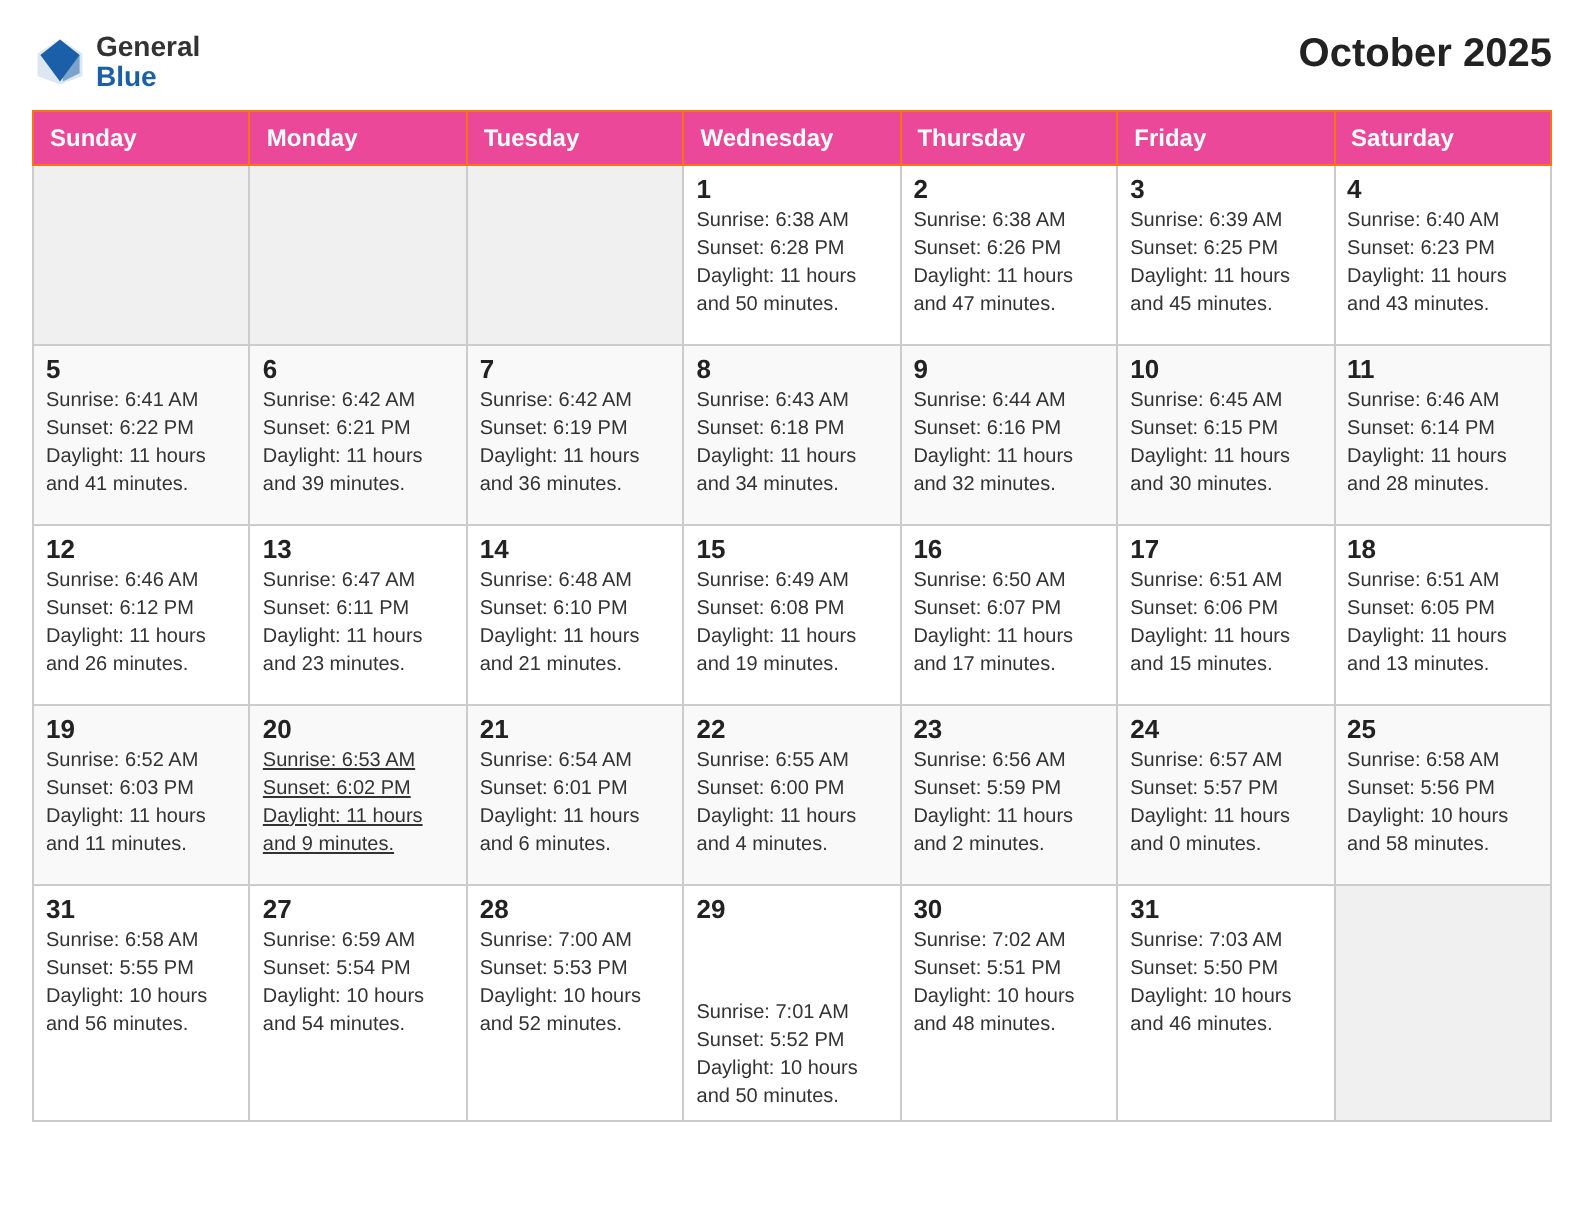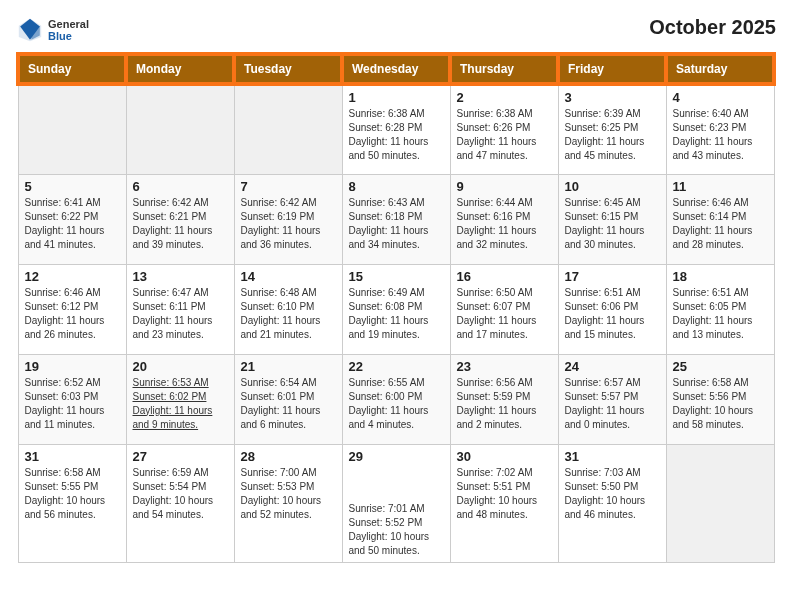--- a/index.html
+++ b/index.html
@@ -17,21 +17,21 @@
       margin-bottom: 8px;
     }
     .logo {
       display: flex;
       align-items: center;
       gap: 4px;
     }
     .logo-text {
       display: flex;
       flex-direction: column;
-      font-size: 11px;
+      font-size: 14px;
       font-weight: bold;
       line-height: 1.1;
     }
     .logo-general { color: #333; }
     .logo-blue { color: #1a5fa8; }
     .logo-icon {
       width: 28px;
       height: 28px;
     }
     .title-section {
@@ -47,27 +47,27 @@
       font-weight: normal;
       color: #444;
     }
     .calendar {
       width: 100%;
       border-collapse: collapse;
       border: 1px solid #ccc;
       font-size: 11px;
     }
     .calendar thead tr th {
-      background-color: #a16207;
+      background-color: #ec4899;
       color: #fff;
       text-align: left;
       padding: 6px 8px;
       font-size: 12px;
       font-weight: bold;
-      border: 4px solid #f97316;
+      border: 1px solid #f97316;
     }
     .calendar tbody tr td {
       vertical-align: top;
       border: 1px solid #ccc;
       padding: 4px 6px;
       height: 90px;
       width: 108px;
       background: #fff;
     }
     .calendar tbody tr:nth-child(even) td {

